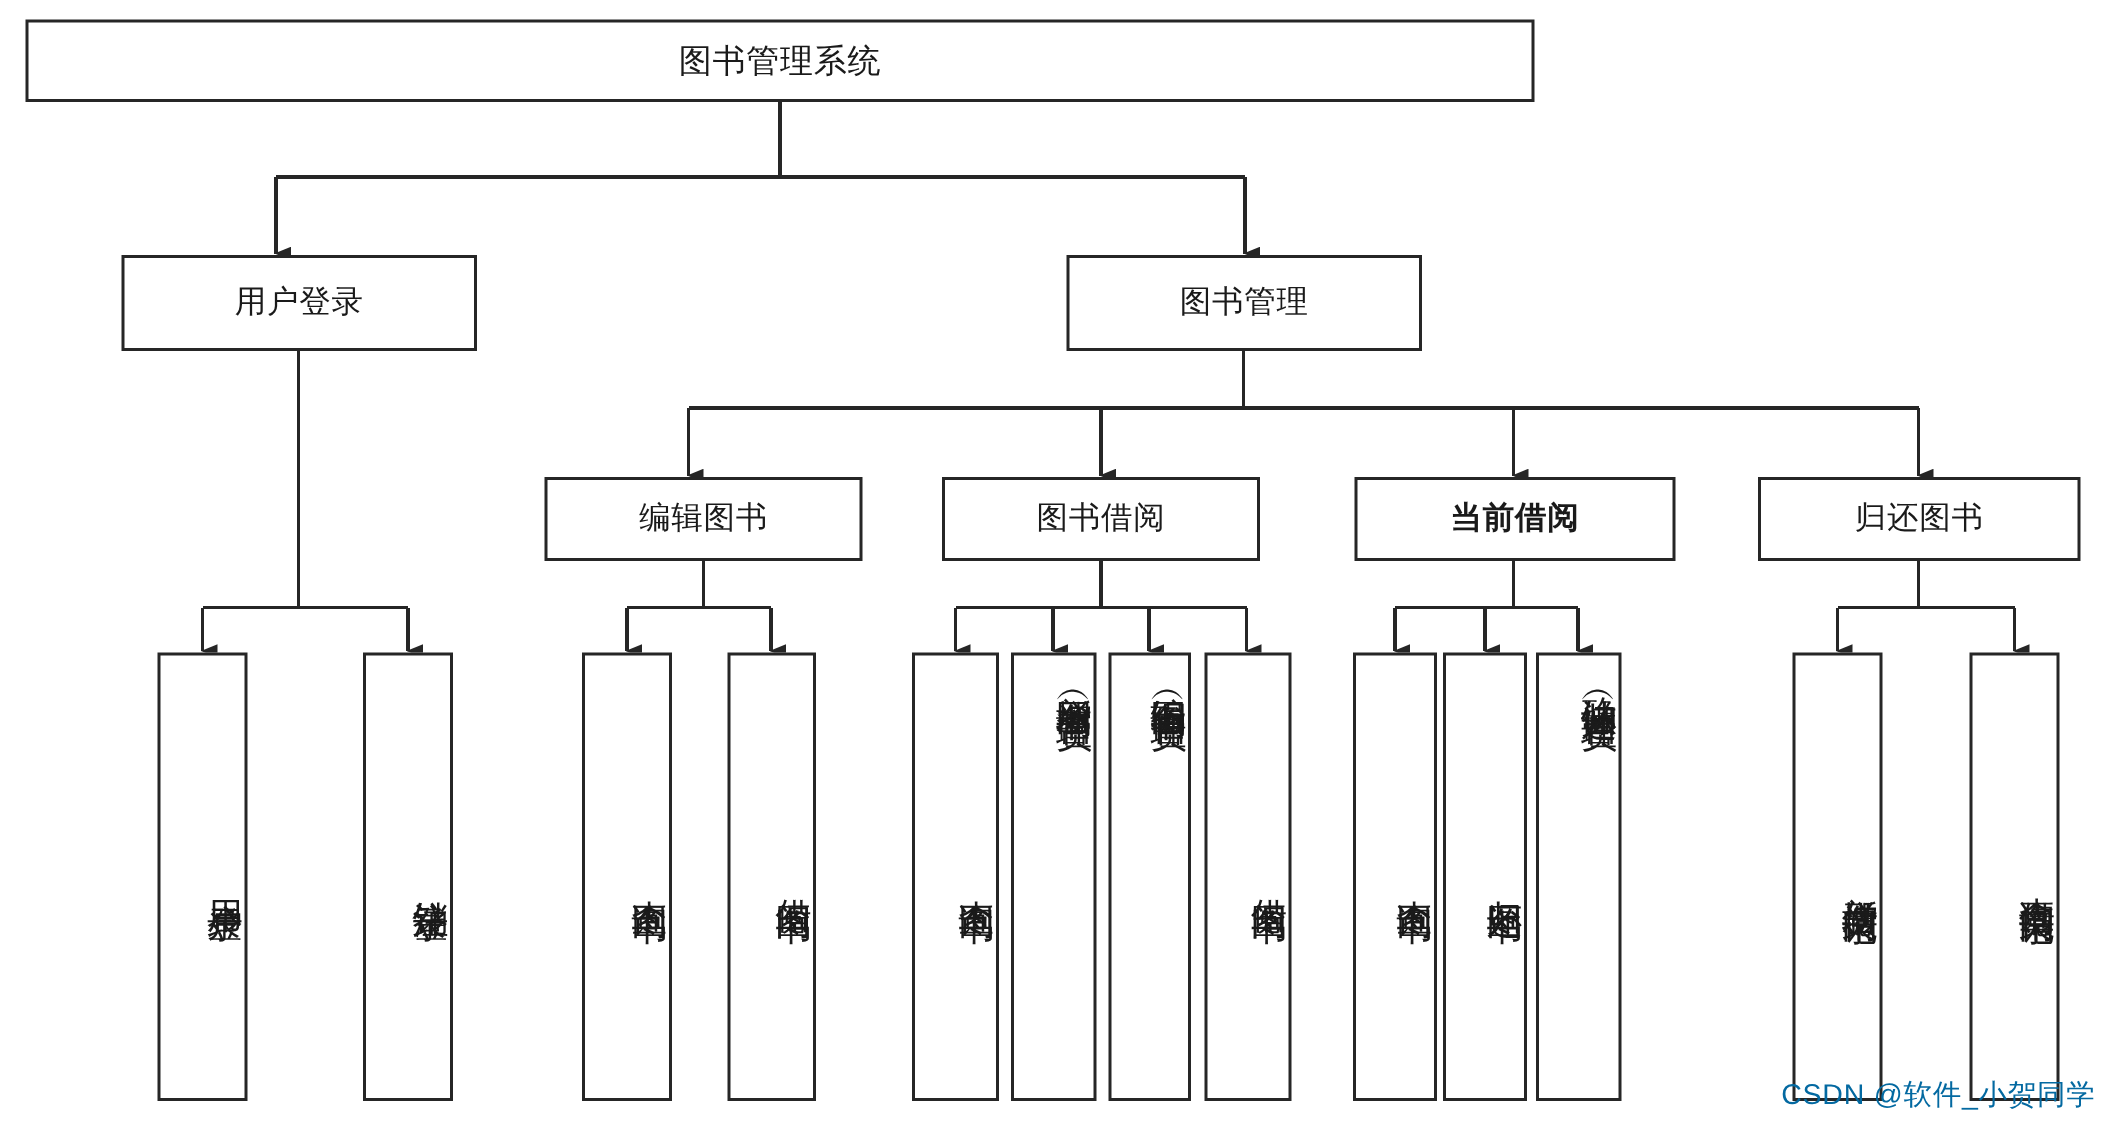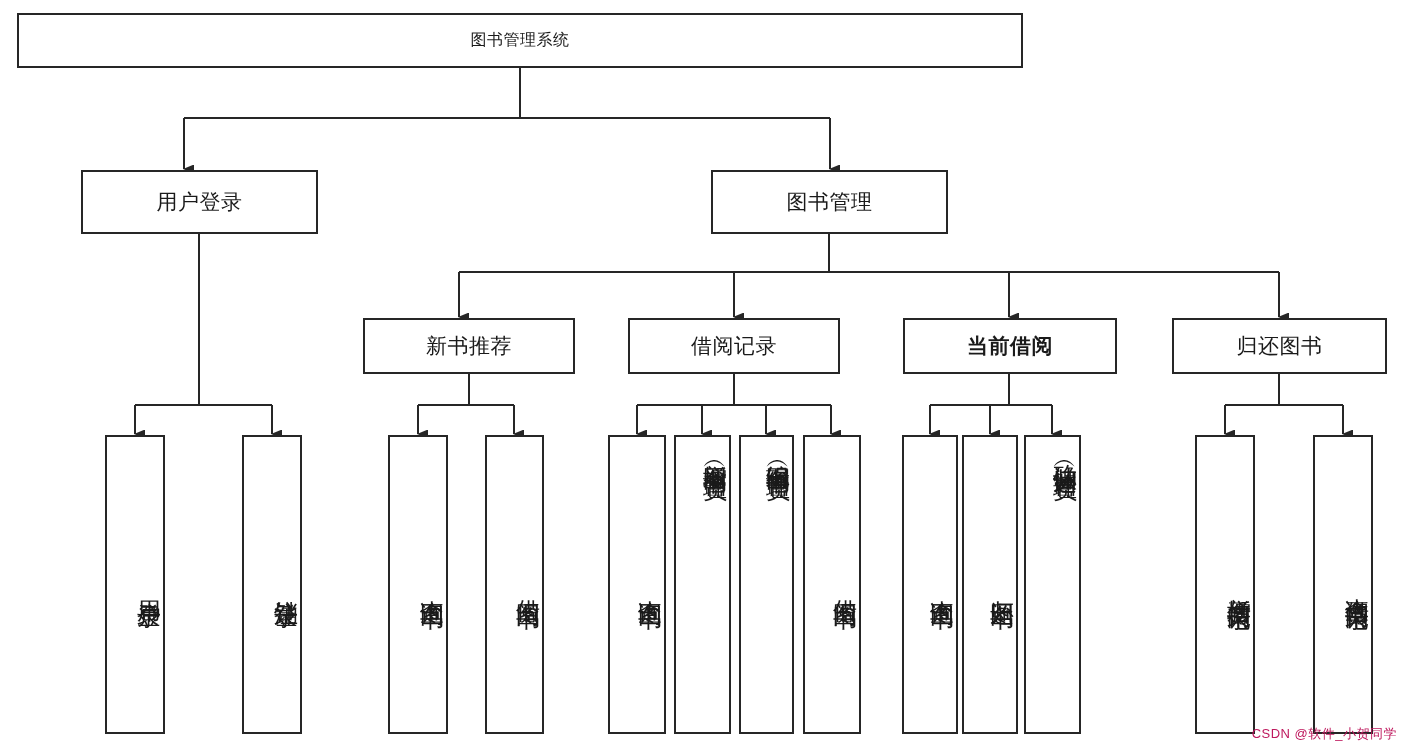--- a/index.html
+++ b/index.html
@@ -29,39 +29,39 @@
     align-items:center;
     justify-content:center;
     text-align:center;
     line-height:1.18;
   }
   .node-h{
     font-size:21px;
     letter-spacing:0.5px;
     padding:0 4px;
   }
-  .node-root{ font-size:16px; }
+  .node-root{ font-size:22px; }
   .node-v{
     writing-mode:vertical-rl;
     text-orientation:upright;
     font-size:24px;
     letter-spacing:2px;
     padding:8px 0;
     align-items:flex-start;
     justify-content:flex-start;
     white-space:nowrap;
     overflow:hidden;
   }
   .node-v.center{ justify-content:center; }
   .watermark{
     position:absolute;
     right:8px;
     bottom:4px;
-    font-size:13px;
-    color:#be185d;
+    font-size:19px;
+    color:#0369a1;
     white-space:nowrap;
     letter-spacing:0.5px;
   }
 </style>
 </head>
 <body>
 
 <div id="canvas">
 
   <svg class="edges" viewBox="0 0 1405 747">
@@ -105,22 +105,22 @@
         <line x1="1225" y1="405" x2="1225" y2="434" stroke="#262626" stroke-width="2.5" shape-rendering="crispEdges" marker-end="url(#arrowhead)"></line>
         <line x1="1343" y1="405" x2="1343" y2="434" stroke="#262626" stroke-width="2.5" shape-rendering="crispEdges" marker-end="url(#arrowhead)"></line>
       </g>
   </svg>
 
   <div class="node node-h node-root" style="left: 17px; top: 13px; width: 1006px; height: 55px;">图书管理系统</div>
 
   <div class="node node-h" style="left: 81px; top: 170px; width: 237px; height: 64px;">用户登录</div>
   <div class="node node-h" style="left: 711px; top: 170px; width: 237px; height: 64px;">图书管理</div>
 
-  <div class="node node-h" style="left: 363px; top: 318px; width: 212px; height: 56px;">新书推荐</div>
-  <div class="node node-h" style="left: 628px; top: 318px; width: 212px; height: 56px;">借阅记录</div>
+  <div class="node node-h" style="left: 363px; top: 318px; width: 212px; height: 56px;">编辑图书</div>
+  <div class="node node-h" style="left: 628px; top: 318px; width: 212px; height: 56px;">图书借阅</div>
   <div class="node node-h" style="left: 903px; top: 318px; width: 214px; height: 56px; font-weight: bold;">当前借阅</div>
   <div class="node node-h" style="left: 1172px; top: 318px; width: 215px; height: 56px;">归还图书</div>
 
   <div class="node node-v center" style="left: 105px; top: 435px; width: 60px; height: 299px;">用户登录</div>
   <div class="node node-v center" style="left: 242px; top: 435px; width: 60px; height: 299px;">注销登录</div>
   <div class="node node-v center" style="left: 388px; top: 435px; width: 60px; height: 299px;">查询图书</div>
   <div class="node node-v center" style="left: 485px; top: 435px; width: 59px; height: 299px;">借阅图书</div>
   <div class="node node-v center" style="left: 608px; top: 435px; width: 58px; height: 299px;">查询图书</div>
   <div class="node node-v" style="left: 674px; top: 435px; width: 57px; height: 299px;">新增图书（管理员）</div>
   <div class="node node-v" style="left: 739px; top: 435px; width: 55px; height: 299px;">编辑图书（管理员）</div>

